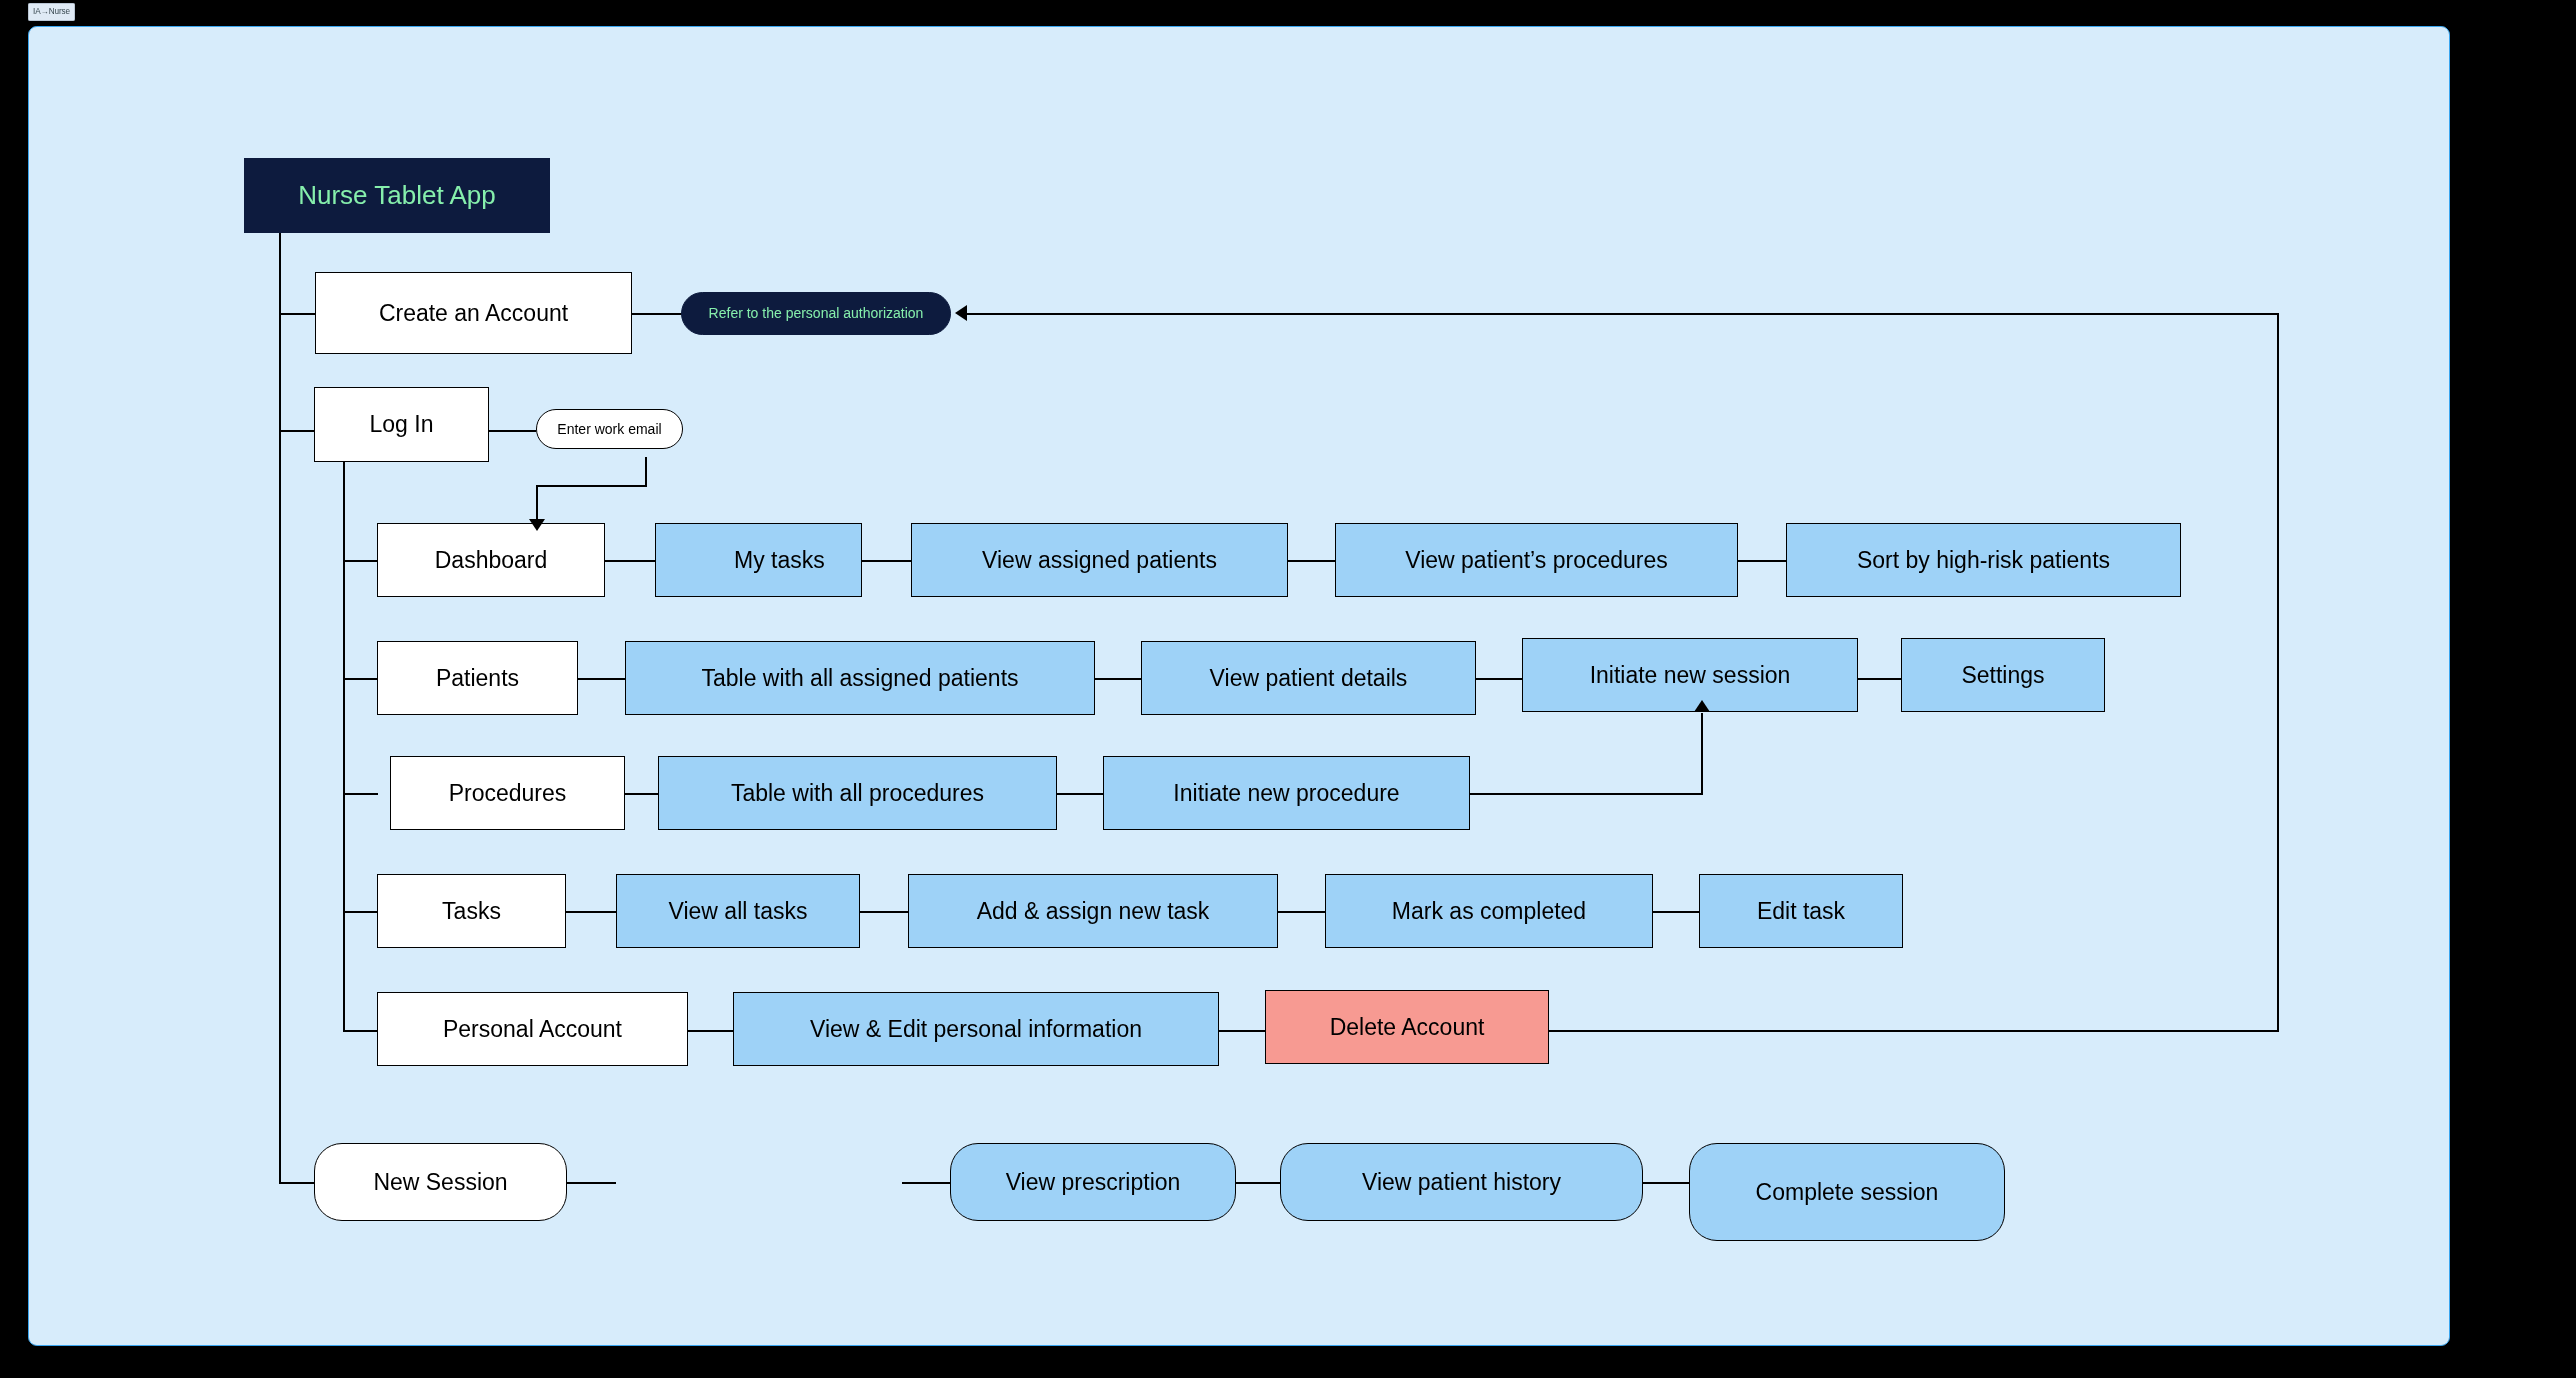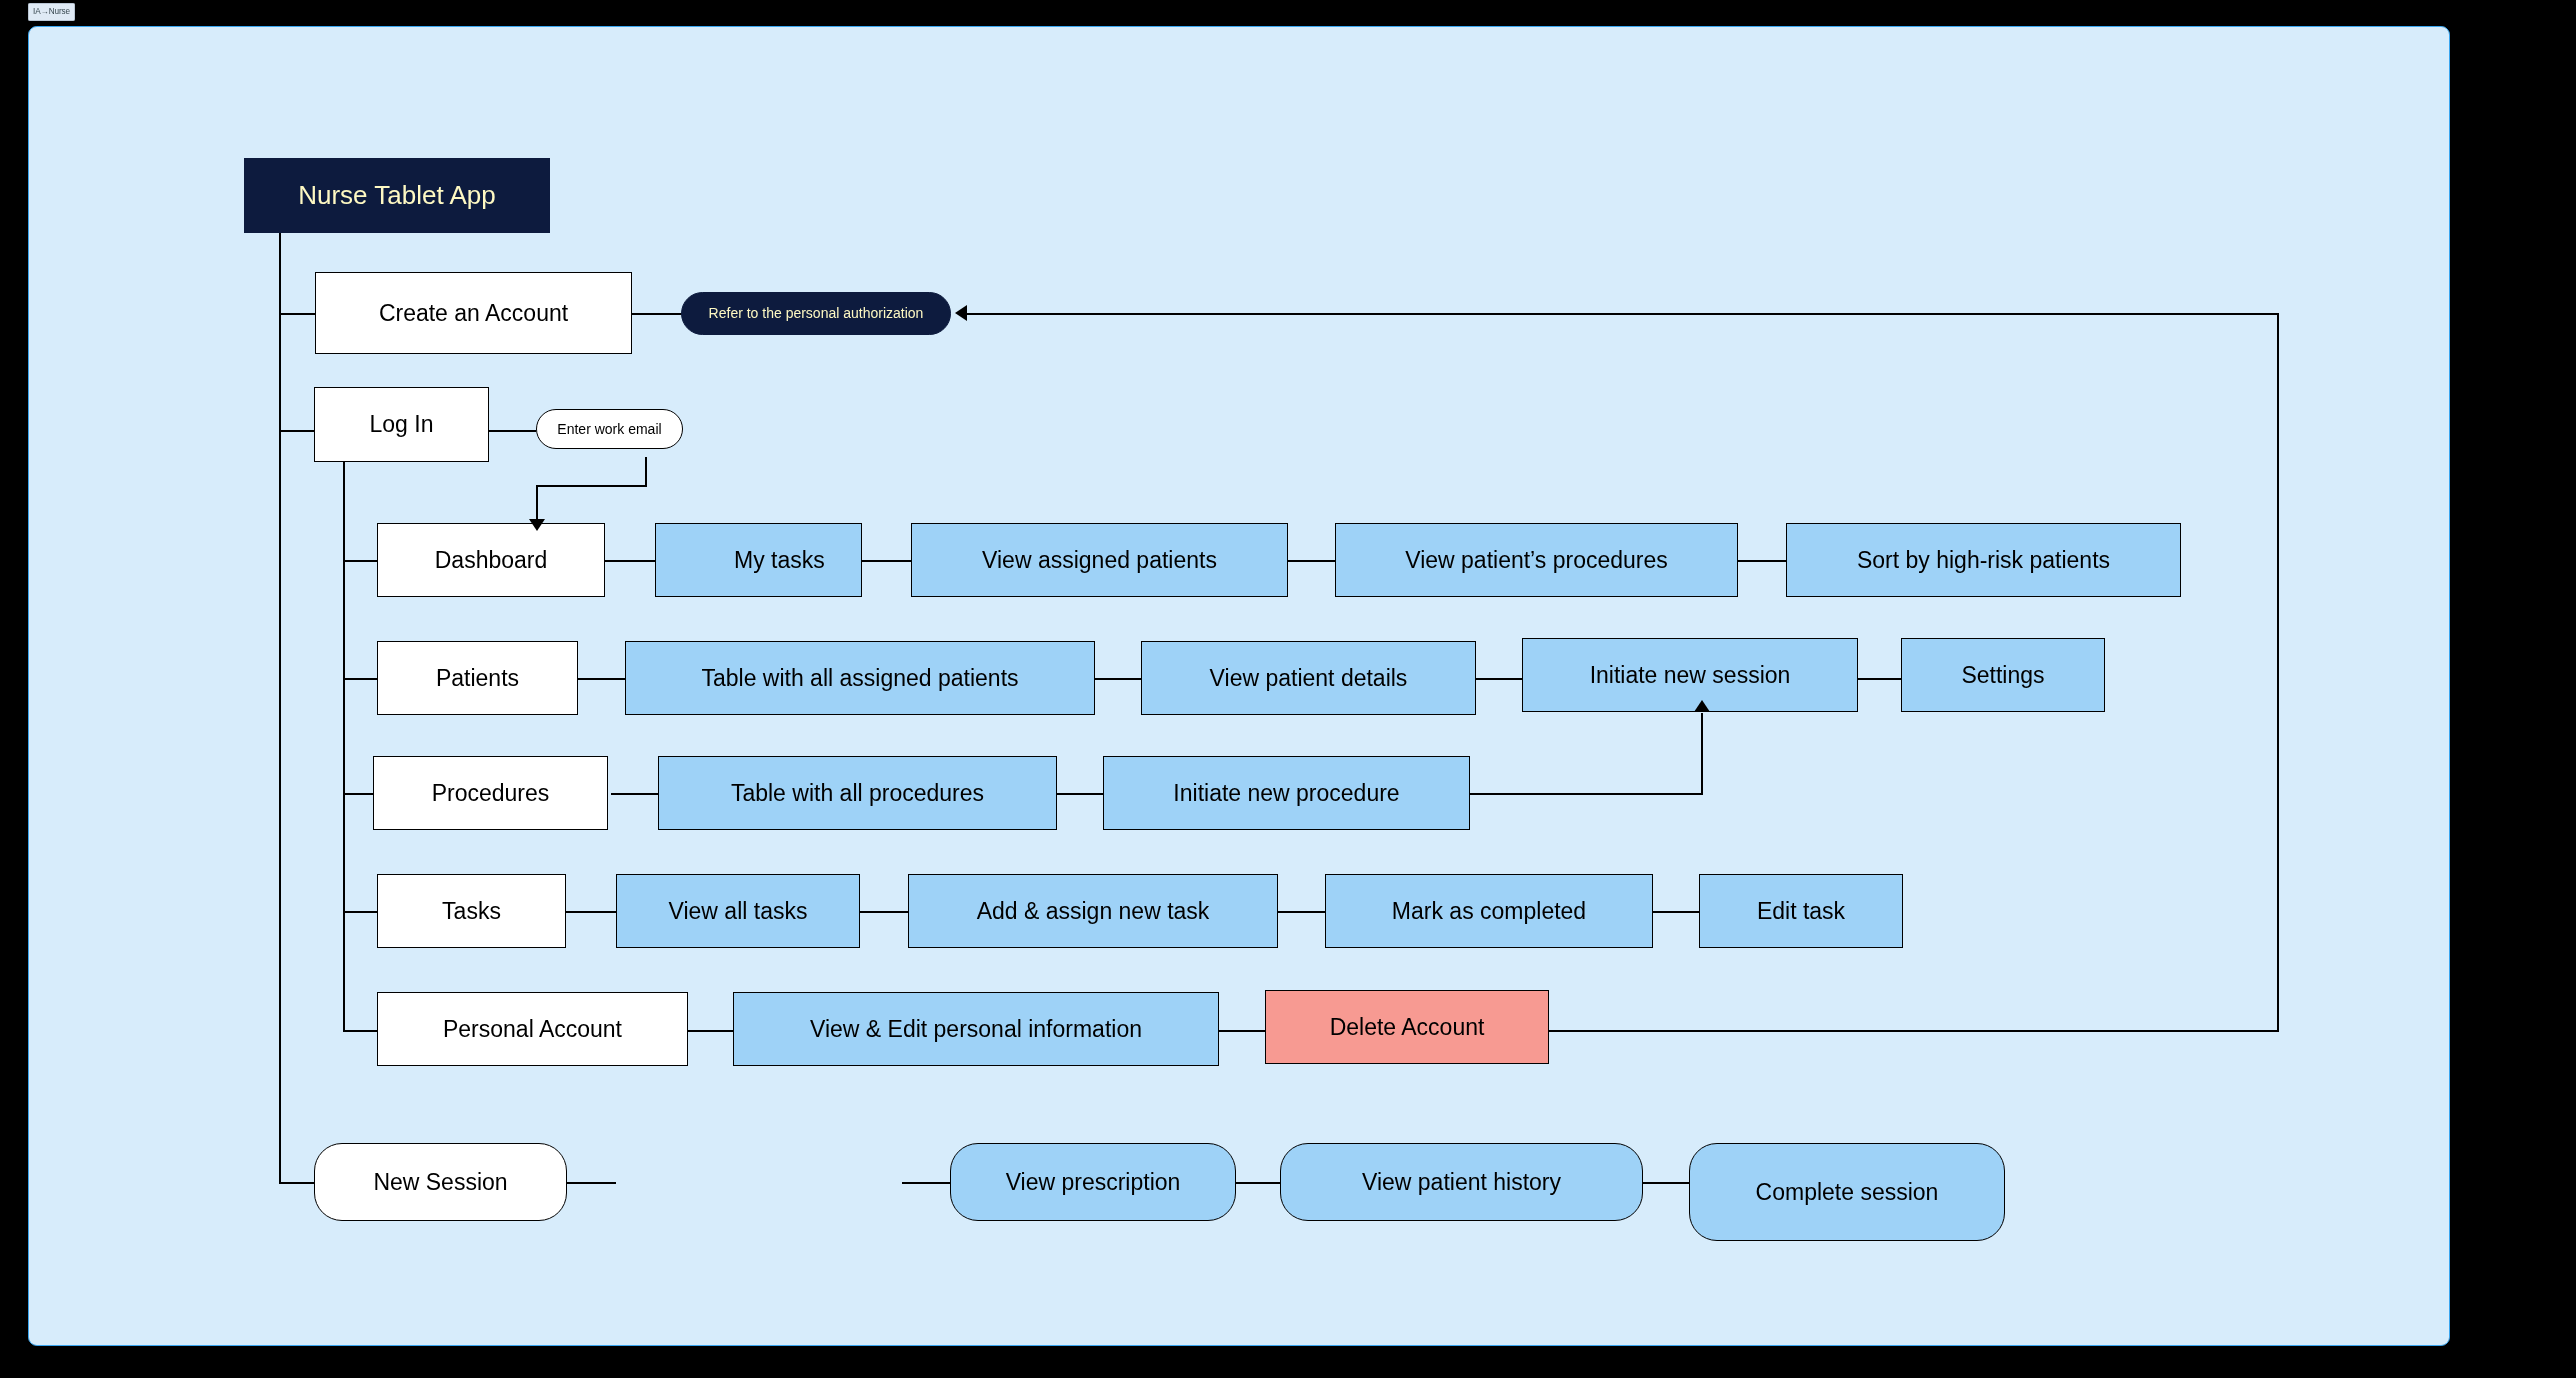--- a/index.html
+++ b/index.html
@@ -24,21 +24,21 @@
   .node{
     position:absolute;box-sizing:border-box;
     display:flex;align-items:center;justify-content:center;text-align:center;
     border:1.9px solid #000;background:#fff;color:#000;
     font-size:23px;line-height:1.15;padding:0 6.3px;
     font-family:"Liberation Sans",sans-serif;
     z-index:5;
   }
   .node.blue{background:#9ed2f7;}
   .node.red{background:#f79a92;}
-  .node.navy{background:#0d1b3e;color:#fef9c3;border-color:#0d1b3e;}
+  .node.navy{background:#0d1b3e;color:#86efac;border-color:#0d1b3e;}
   .node.pill{border-radius:628px;}
   .node.pill-soft{border-radius:28px;}
   .node.small{font-size:14px;}
   .node.title{font-size:26px;}
 
   
   .ln{position:absolute;background:#000;z-index:1;}
   .h{height:1.9px;}
   .v{width:1.9px;}
 
@@ -129,21 +129,21 @@
   <div class="node blue" style="left:911px;top:523px;width:377px;height:74px;">View assigned patients</div>
   <div class="node blue" style="left:1786px;top:523px;width:395px;height:74px;">Sort by high-risk patients</div>
   <div class="node blue" style="left:1335px;top:523px;width:403px;height:74px;">View patient’s procedures</div>
 
   <div class="node" style="left:377px;top:641px;width:201px;height:74px;">Patients</div>
   <div class="node blue" style="left:625px;top:641px;width:470px;height:74px;">Table with all assigned patients</div>
   <div class="node blue" style="left:1141px;top:641px;width:335px;height:74px;">View patient details</div>
   <div class="node blue" style="left:1522px;top:638px;width:336px;height:74px;">Initiate new session</div>
   <div class="node blue" style="left:1901px;top:638px;width:204px;height:74px;">Settings</div>
 
-  <div class="node" style="left:373px;top:756px;width:235px;height:74px;">Procedures</div>
+  <div class="node" style="left:390px;top:756px;width:235px;height:74px;">Procedures</div>
   <div class="node blue" style="left:658px;top:756px;width:399px;height:74px;">Table with all procedures</div>
   <div class="node blue" style="left:1103px;top:756px;width:367px;height:74px;">Initiate new procedure</div>
 
   <div class="node" style="left:377px;top:874px;width:189px;height:74px;">Tasks</div>
   <div class="node blue" style="left:616px;top:874px;width:244px;height:74px;">View all tasks</div>
   <div class="node blue" style="left:908px;top:874px;width:370px;height:74px;">Add &amp; assign new task</div>
   <div class="node blue" style="left:1325px;top:874px;width:328px;height:74px;">Mark as completed</div>
   <div class="node blue" style="left:1699px;top:874px;width:204px;height:74px;">Edit task</div>
 
   <div class="node" style="left:377px;top:992px;width:311px;height:74px;">Personal Account</div>

